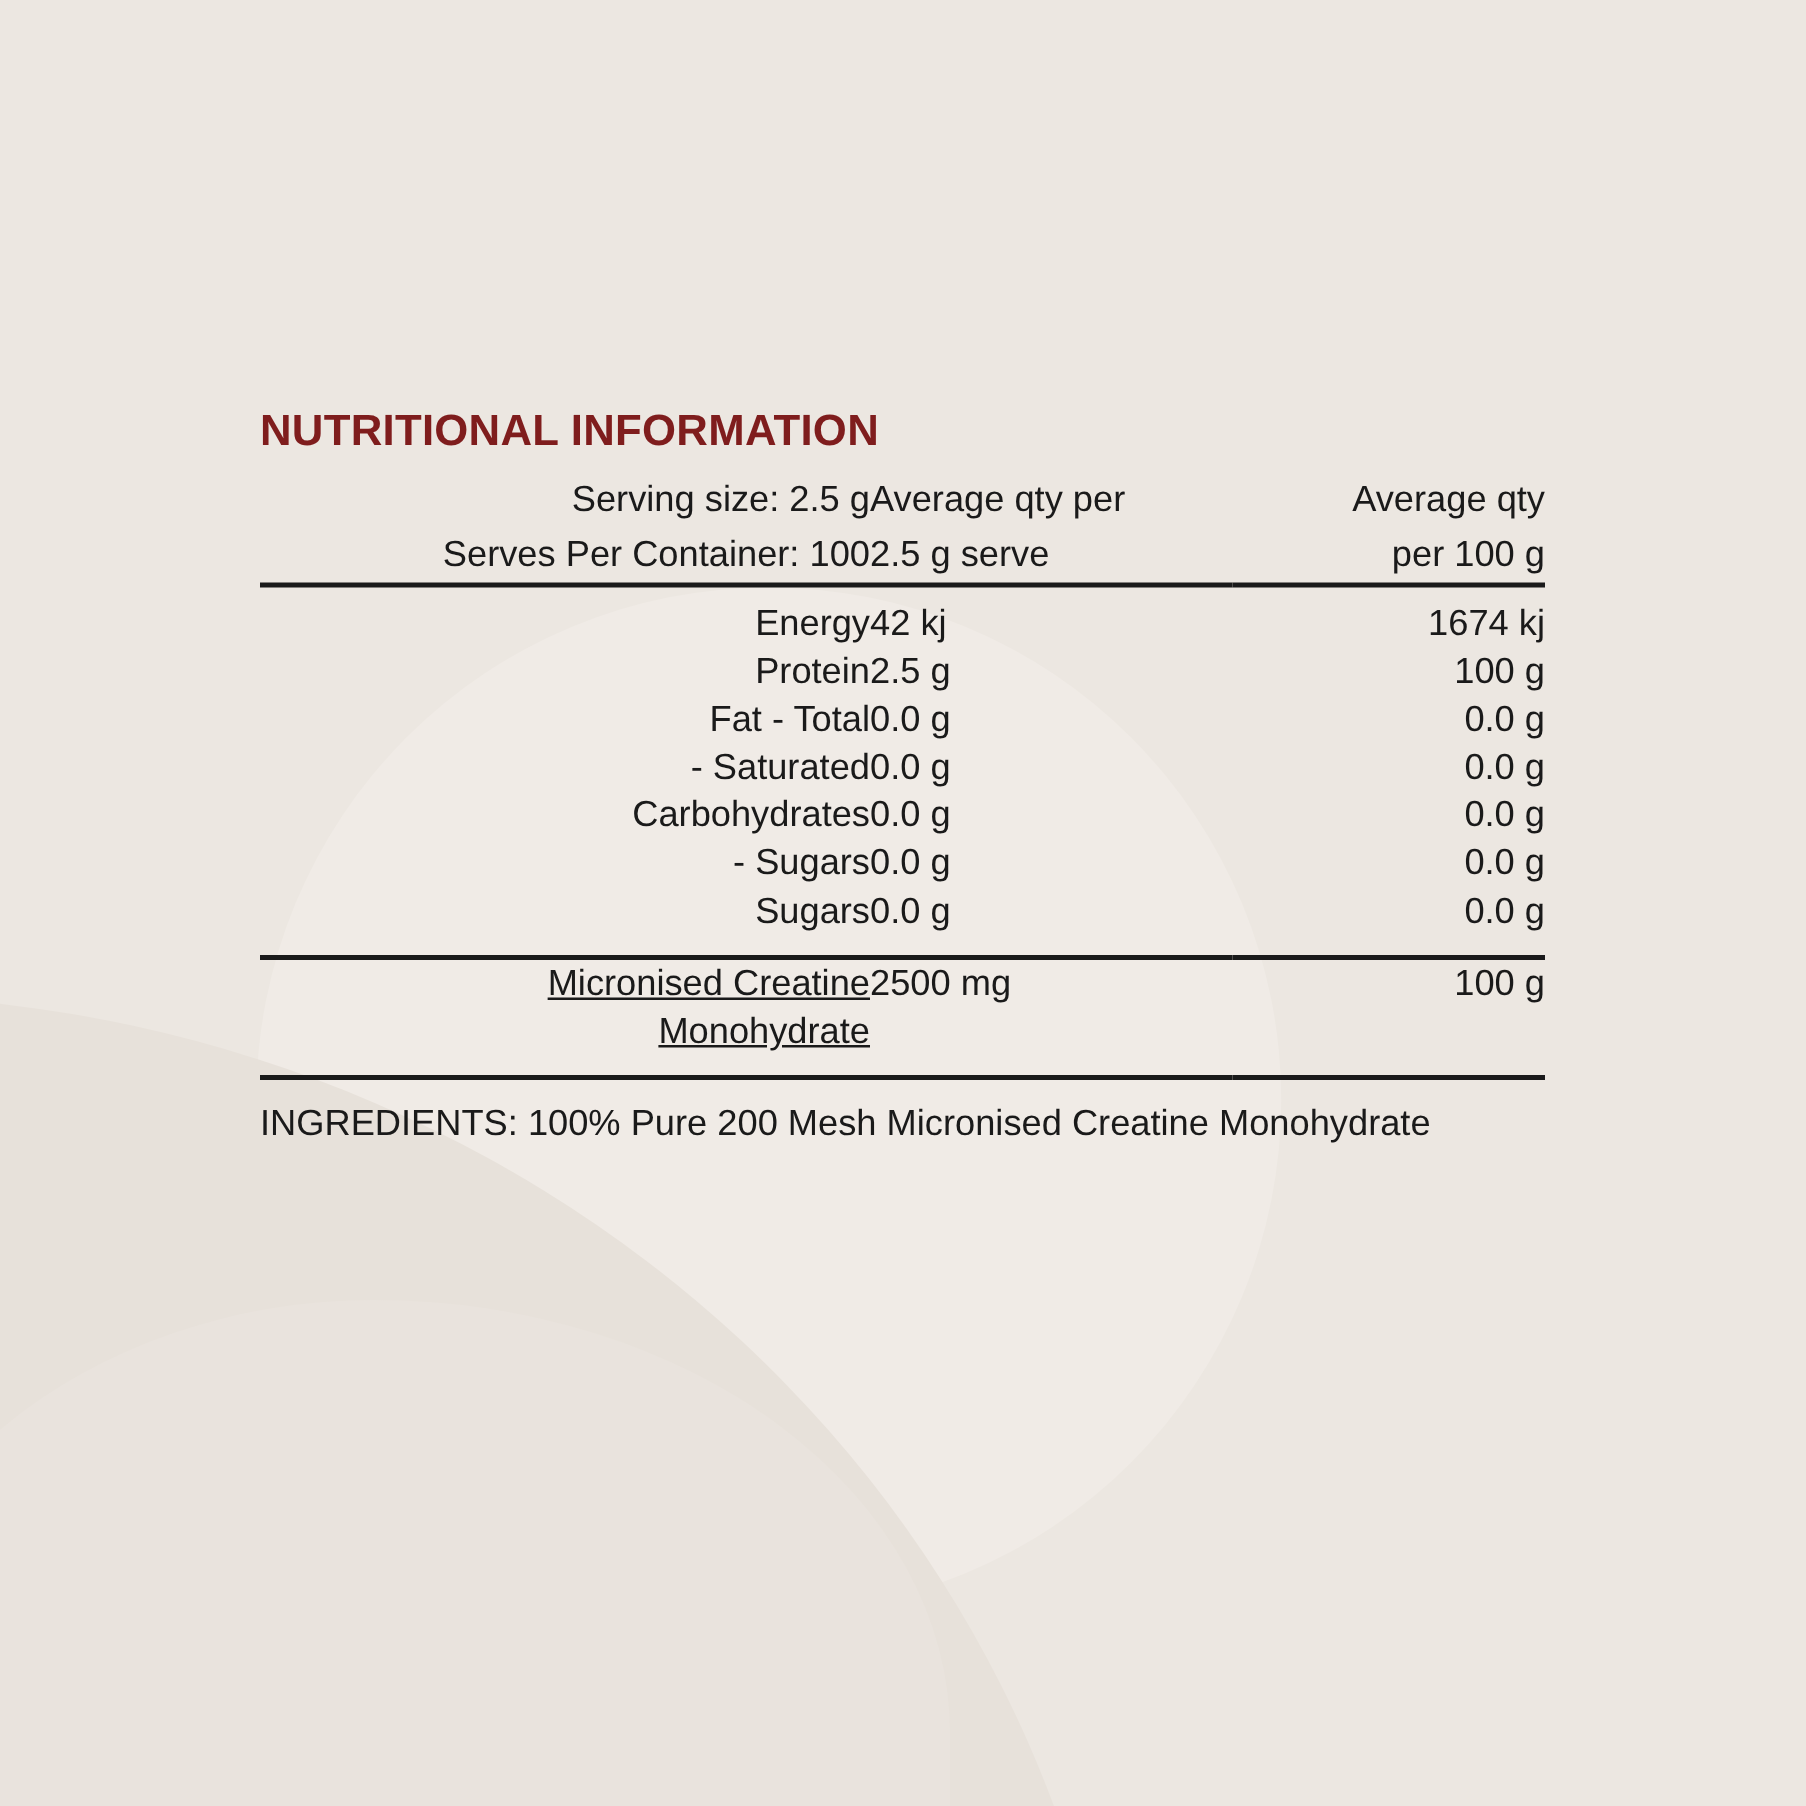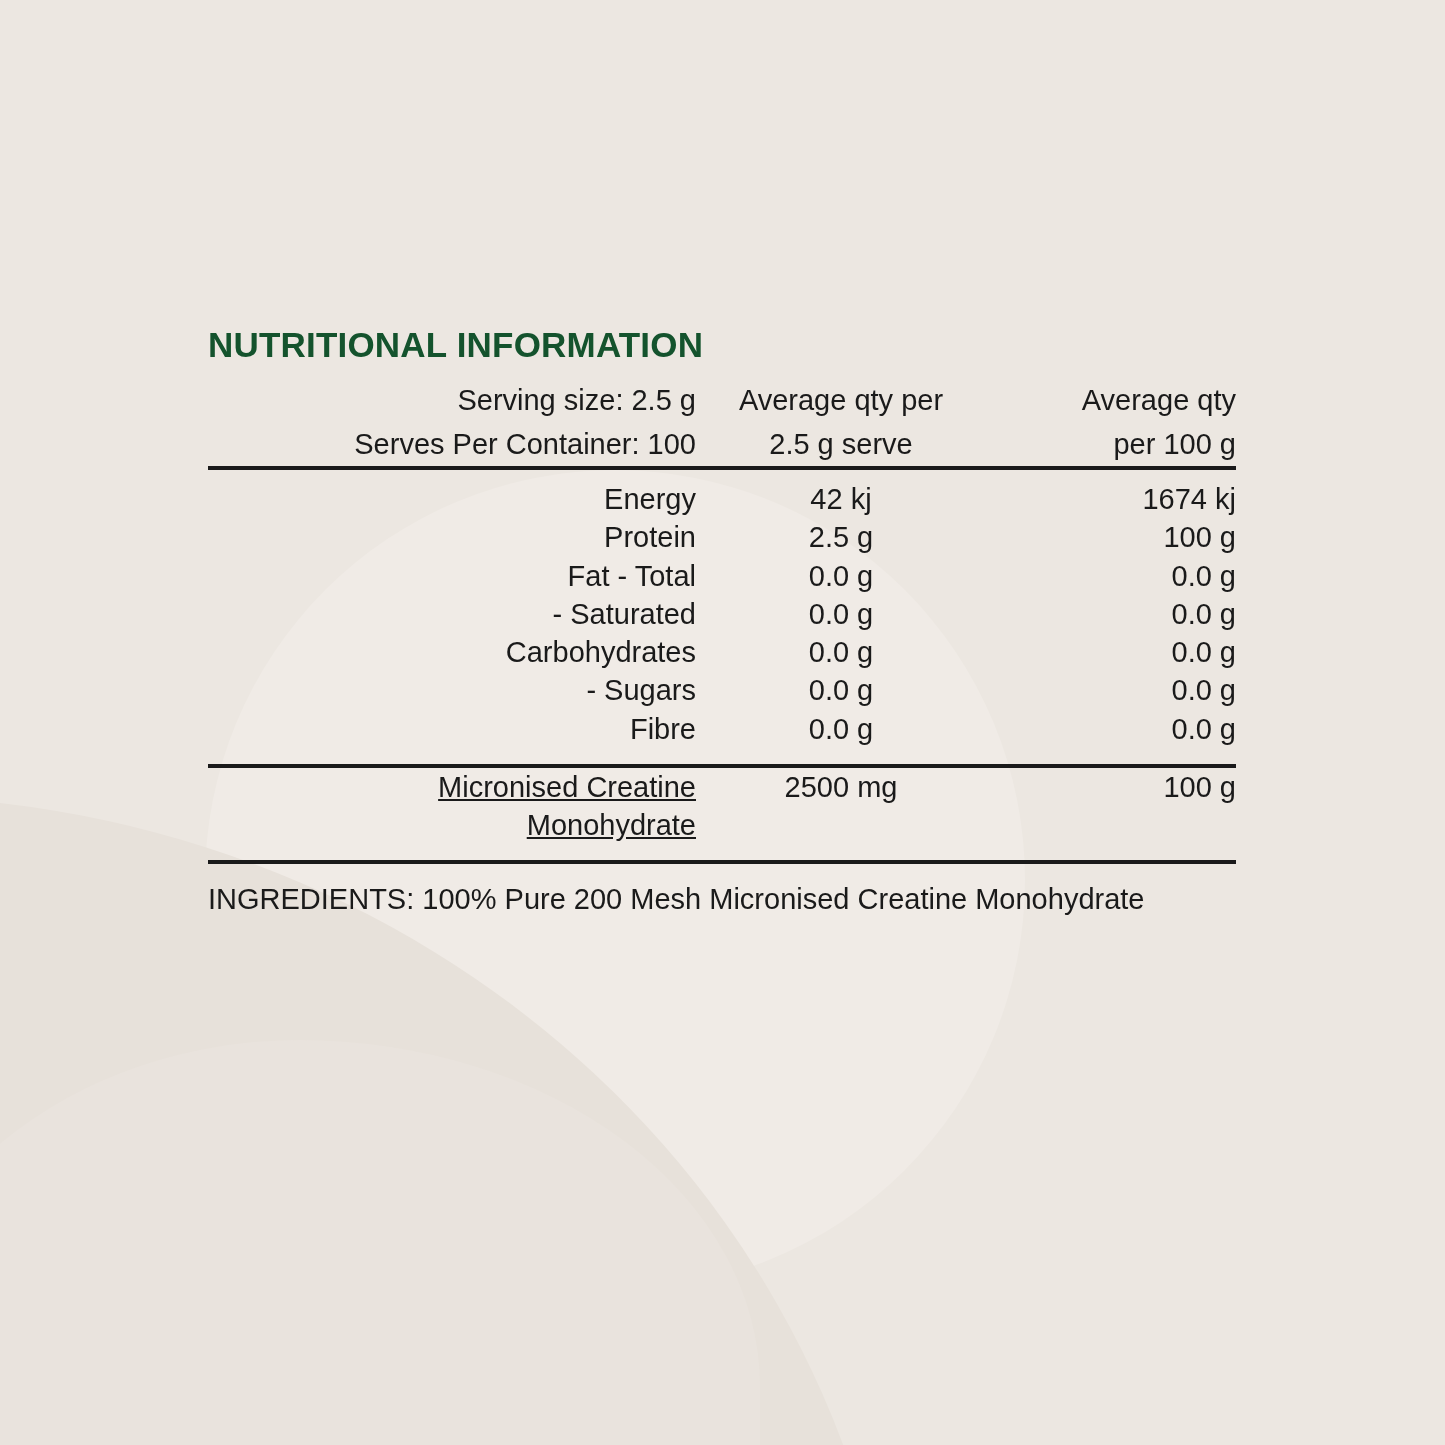--- a/index.html
+++ b/index.html
@@ -55,36 +55,36 @@
     left: 208px;
     top: 325px;
     width: 1028px;
   }
 
   .title {
     font-size: 35px;
     font-weight: bold;
     letter-spacing: 0.2px;
     margin: 0 0 14px 0;
-    color: #14532d;
+    color: #7f1d1d;
   }
 
   table.nutri {
     width: 100%;
     border-collapse: collapse;
     font-size: 29px;
     line-height: 1.32;
   }
   table.nutri td {
     padding: 0;
     vertical-align: top;
     color: #1a1a1a;
   }
   .col-label { text-align: right; }
-  .col-serve { text-align: center; width: 290px; padding-right: 2px; }
+  .col-serve { text-align: left; width: 290px; padding-right: 2px; }
   .col-100   { text-align: right; width: 250px; }
 
   .head-row td {
     font-size: 29px;
     line-height: 1.5;
     padding-bottom: 2px;
   }
   .head-sub td { padding-bottom: 12px; }
 
   .rule-thick {
@@ -168,21 +168,21 @@
         <td class="col-label">Carbohydrates</td>
         <td class="col-serve">0.0 g</td>
         <td class="col-100">0.0 g</td>
       </tr>
       <tr class="data-row">
         <td class="col-label indent-1">- Sugars</td>
         <td class="col-serve">0.0 g</td>
         <td class="col-100">0.0 g</td>
       </tr>
       <tr class="data-row">
-        <td class="col-label">Fibre</td>
+        <td class="col-label">Sugars</td>
         <td class="col-serve">0.0 g</td>
         <td class="col-100">0.0 g</td>
       </tr>
 
       <tr class="spacer-md">
           <td colspan="3"></td>
         </tr>
       <tr>
         <td class="rule-cell rule-thick" colspan="3"></td>
       </tr>

